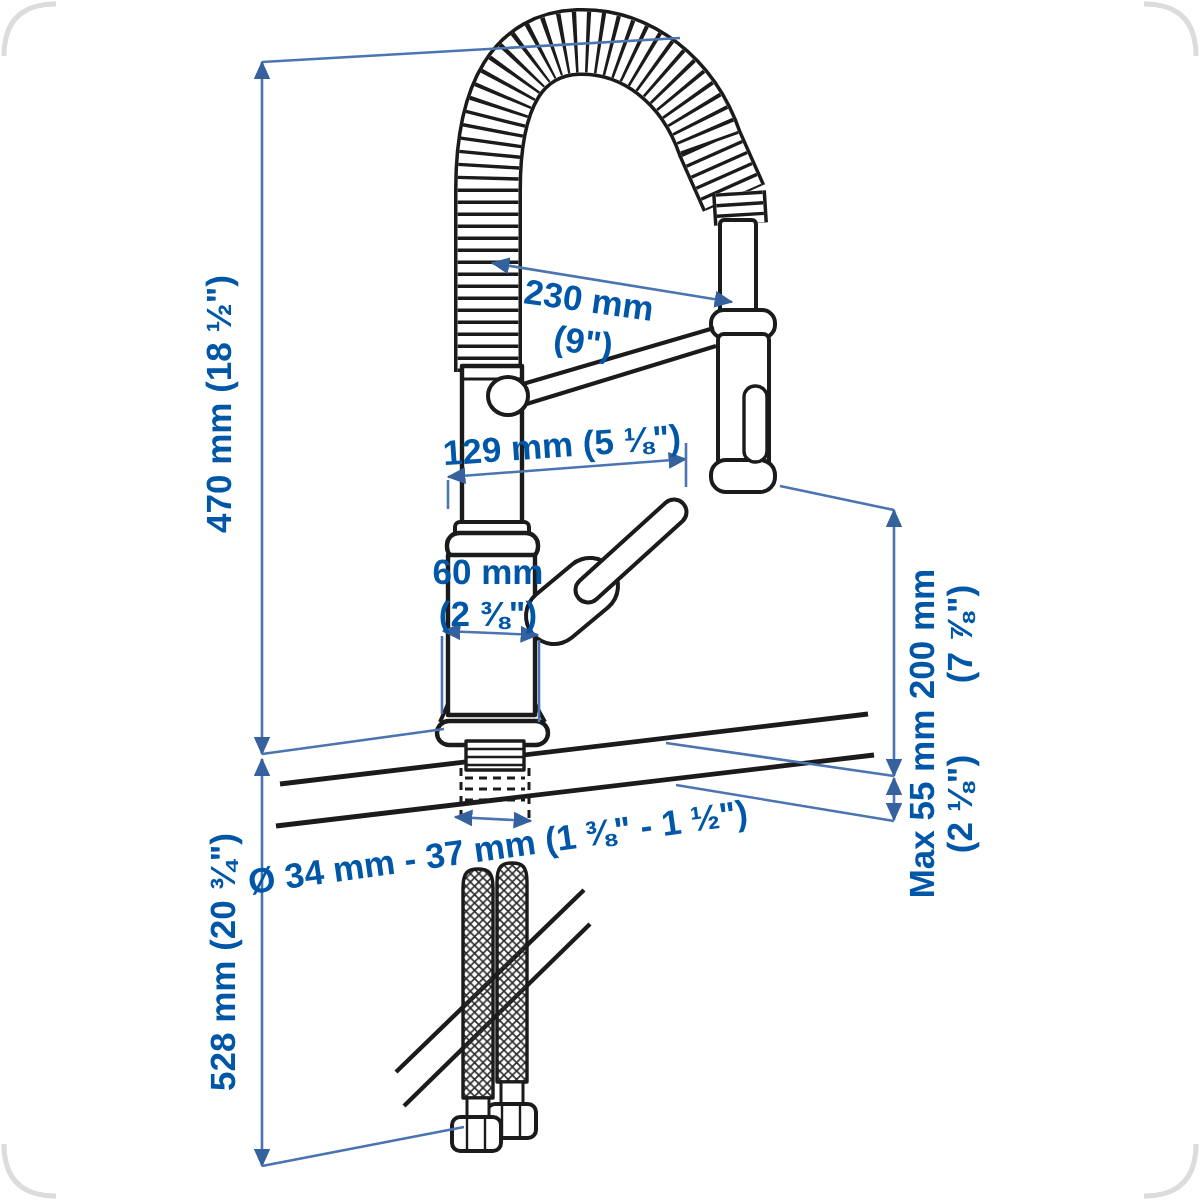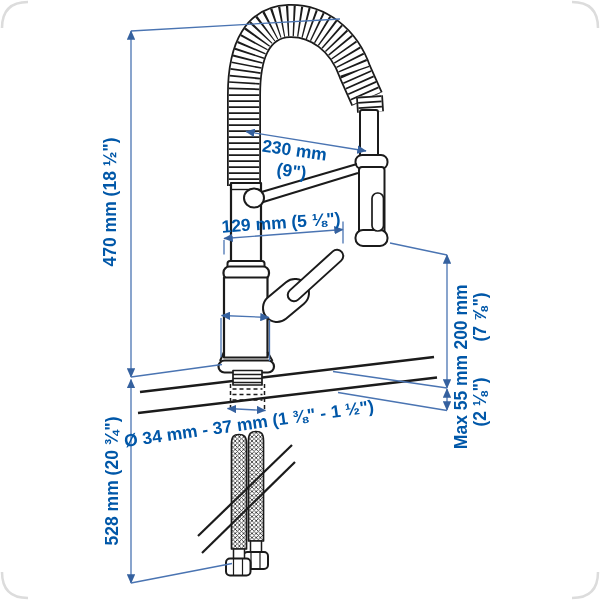--- a/index.html
+++ b/index.html
@@ -131,20 +131,24 @@
 
 <div class="dim-label r-90" style="left:112px;top:481px;">528 mm (20 ¾")</div>
 
 <div class="dim-label" style="left:293px;top:161px;transform:translate(-50%,-50%) rotate(8deg);">
   <div>230 mm</div>
   <div>(9")</div>
 </div>
 
 <div class="dim-label" style="left:281px;top:223px;transform:translate(-50%,-50%) rotate(-4deg);">129 mm (5 ⅛")</div>
 
+<div class="dim-label" style="left:244px;top:297px;transform:translate(-50%,-50%);">
+  <div>60 mm</div>
+  <div>(2 ⅜")</div>
+</div>
 
 <div class="dim-label r-90" style="left:471px;top:317px;line-height:1.08;">
   <div>200 mm</div>
   <div>(7 ⅞")</div>
 </div>
 
 <div class="dim-label r-90" style="left:471px;top:402px;line-height:1.08;">
   <div>Max 55 mm</div>
   <div>(2 ⅛")</div>
 </div>

